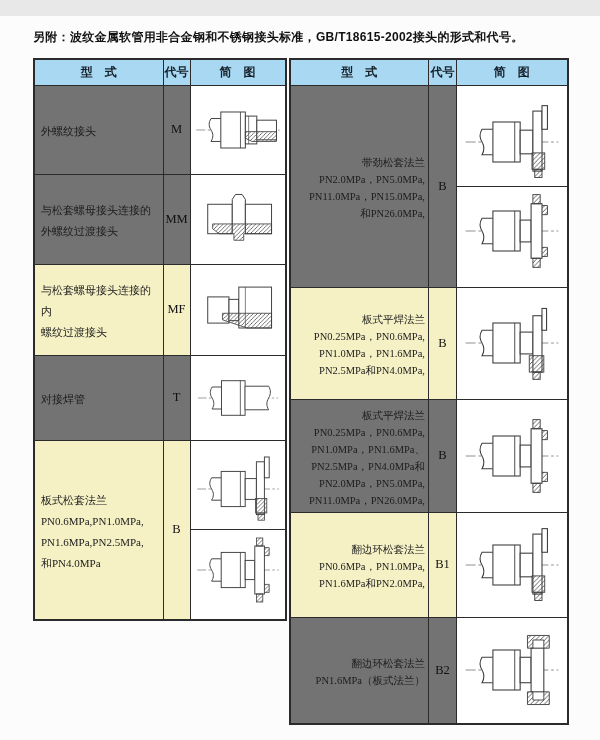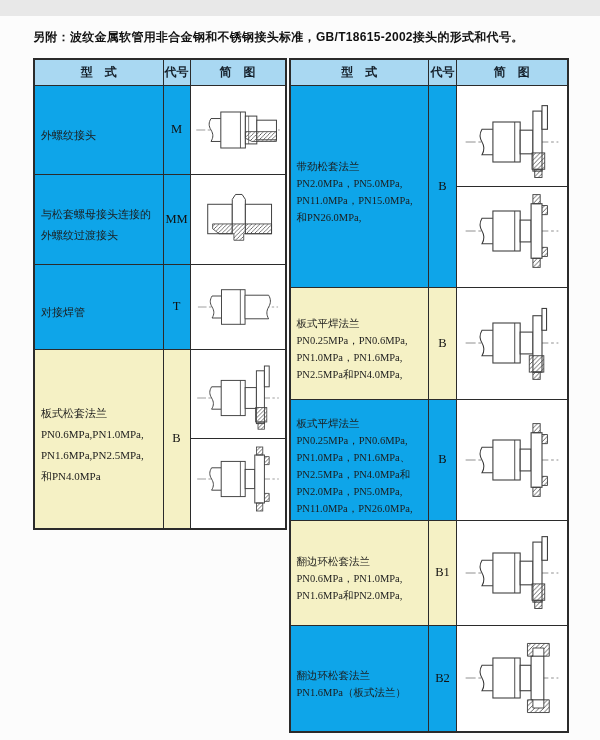--- a/index.html
+++ b/index.html
@@ -16,34 +16,34 @@
   }
   .title{
     position:absolute;left:33px;top:13px;width:545px;
     font-family:"Liberation Sans","DejaVu Sans",sans-serif;
     font-weight:bold;font-size:12px;color:#111;letter-spacing:.3px;
   }
   .tables{
     position:absolute;left:33px;top:42px;
     display:flex;gap:2px;align-items:flex-start;
   }
-  table{border-collapse:collapse;table-layout:fixed;background:#0ea5e9;}
+  table{border-collapse:collapse;table-layout:fixed;background:#737373;}
   table,td,th{border:1px solid var(--border-color);}
   table{border-width:2px;}
   th{
     background:var(--header-bg);height:26px;
     font-size:12px;font-weight:bold;color:#15202b;
     text-align:center;vertical-align:middle;
   }
   td{vertical-align:middle;color:#1c1c1c;}
   td.type{
-    padding:15px 3px 3px 6px;font-size:11px;line-height:1.9;
+    padding:7px 3px 3px 6px;font-size:11px;line-height:1.9;
     white-space:pre-line;text-align:left;
   }
-  .right-tbl td.type{font-size:10.5px;line-height:1.62;}
+  .right-tbl td.type{font-size:10.5px;line-height:1.62;text-align:right;}
   td.code{
     text-align:center;font-size:12.5px;font-weight:normal;
     font-family:"Liberation Serif","DejaVu Serif",serif;color:#111;
   }
   td.hl{background:var(--highlight-bg);}
   td.diag{text-align:center;vertical-align:middle;padding:2px;background:#fff;}
   td.diag.split{padding:0;}
   .diag-half{
     height:50%;display:flex;align-items:center;justify-content:center;
   }
@@ -170,20 +170,30 @@
               </svg>
           </td>
         </tr>
         <tr style="height:90px">
           <td class="type">与松套螺母接头连接的
 外螺纹过渡接头</td>
           <td class="code">MM</td>
           <td class="diag">
             <svg class="d" width="90" height="72" viewBox="0 0 110 84">
                 <use href="#d-nipple"></use>
+              </svg>
+          </td>
+        </tr>
+        <tr style="height:91px">
+          <td class="type hl">与松套螺母接头连接的内
+螺纹过渡接头</td>
+          <td class="code hl">MF</td>
+          <td class="diag">
+            <svg class="d" width="90" height="72" viewBox="0 0 110 84">
+                <use href="#d-female"></use>
               </svg>
           </td>
         </tr>
         <tr style="height:85px">
           <td class="type">对接焊管</td>
           <td class="code">T</td>
           <td class="diag">
             <svg class="d" width="90" height="66" viewBox="0 0 110 84">
                 <use href="#d-weld"></use>
               </svg>

